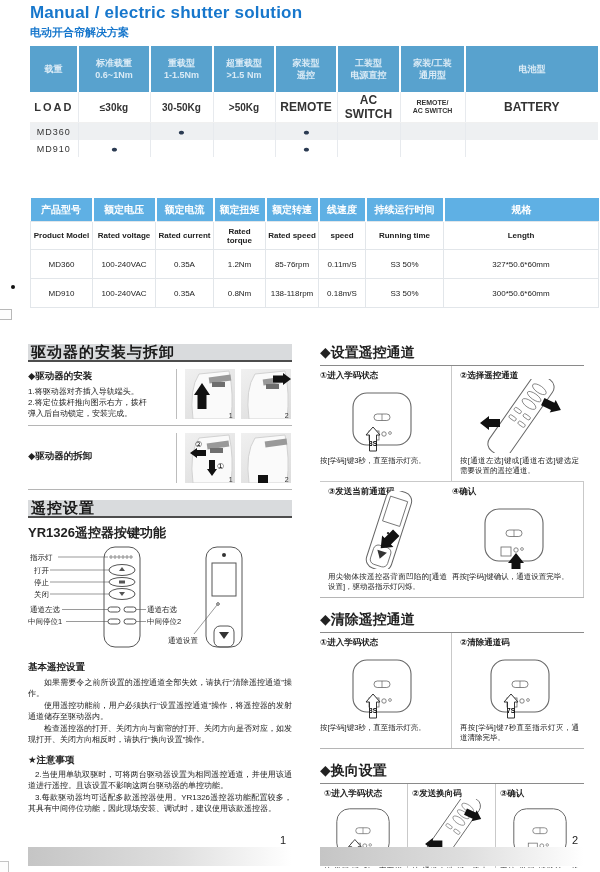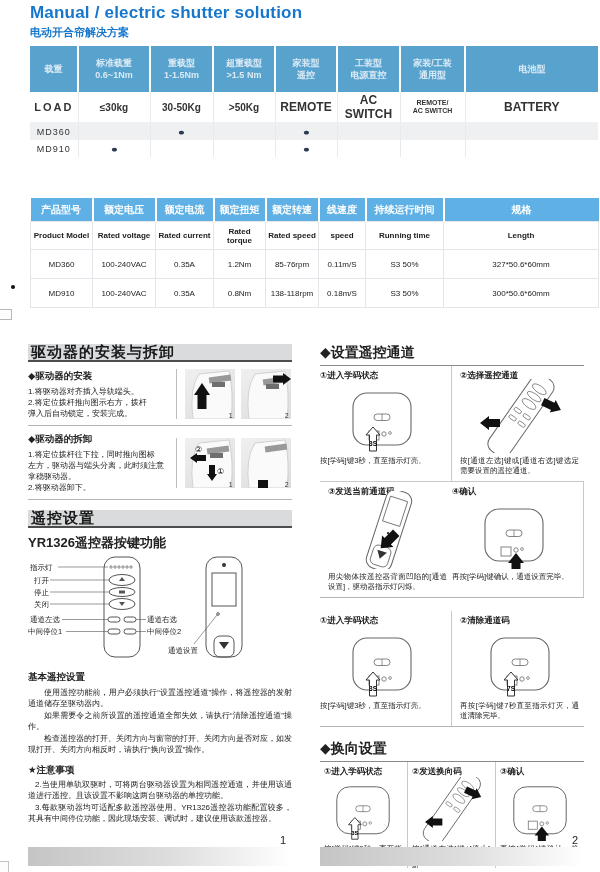--- a/index.html
+++ b/index.html
@@ -257,24 +257,20 @@
                   </g>
               </svg>
               <span class="figno">2</span>
             </div>
           </div>
         </div>
 
         <div class="split-block">
           <div class="txt">
             <h4>◆驱动器的拆卸</h4>
-            <div class="body">  1.将定位拨杆往下拉，同时推向图标
-左方，驱动器与端头分离，此时须注意
-拿稳驱动器。
-  2.将驱动器卸下。</div>
           </div>
           <div class="figs">
             <div class="photo">
               <svg viewBox="0 0 50 50" width="50" height="50">
                 <path d="M8 50 Q4 20 14 5 L44 2 Q49 24 46 50 Z" fill="#fafafa" stroke="#d2d2d2"></path>
                 <rect x="22" y="9" width="22" height="6" fill="#999" transform="rotate(-8 33 12)"></rect>
                 <rect x="25" y="15" width="13" height="5" fill="#6e6e6e"></rect>
                 <g transform="translate(14,20) rotate(-90)">
                     <polygon points="0,-9 5,-2 3,-2 3,7 -3,7 -3,-2 -5,-2" fill="#111"></polygon>
                   </g>
@@ -358,22 +354,22 @@
           <circle cx="190" cy="60" r="1.3" fill="none" stroke="#555"></circle>
           <line x1="189" y1="61" x2="166" y2="90" stroke="#555" stroke-width=".6"></line>
           <g>
               <rect x="186" y="82" width="20" height="21" rx="6" fill="none" stroke="#555"></rect>
               <path d="M191 88 L201 88 L196 95 Z" fill="#333"></path>
             </g>
           <text x="140" y="99">通道设置</text>
         </svg>
 
         <div class="basic-h">基本遥控设置</div>
+        <div class="para">如果需要令之前所设置的遥控通道全部失效，请执行“清除遥控通道”操作。</div>
         <div class="para">使用遥控功能前，用户必须执行“设置遥控通道”操作，将遥控器的发射通道储存至驱动器内。</div>
-        <div class="para">如果需要令之前所设置的遥控通道全部失效，请执行“清除遥控通道”操作。</div>
         <div class="para">检查遥控器的打开、关闭方向与窗帘的打开、关闭方向是否对应，如发现打开、关闭方向相反时，请执行“换向设置”操作。</div>
 
         <div class="notes-h">★注意事项</div>
         <div class="note">2.当使用单轨双驱时，可将两台驱动器设置为相同遥控通道，并使用该通道进行遥控。且该设置不影响这两台驱动器的单控功能。</div>
         <div class="note">3.每款驱动器均可适配多款遥控器使用。YR1326遥控器功能配置较多，其具有中间停位功能，因此现场安装、调试时，建议使用该款遥控器。</div>
       </div>
 
       <div class="page-footer">
         <div class="pnum">1</div>
         <div class="gradbar"></div>
@@ -462,20 +458,21 @@
                       <polygon points="0,-14 8,-4 4.5,-4 4.5,2 -4.5,2 -4.5,-4 -8,-4" fill="#111"></polygon>
                     </g>
                 </svg>
               </div>
               <div class="caption">再按[学码]键确认，通道设置完毕。</div>
             </div>
           </div>
         </div>
 
         <div class="step-sec" style="margin-top:13px">
+          <div class="sec-title">◆清除遥控通道</div>
           <div class="grid c2">
             <div class="cell">
               <div class="step-title">①进入学码状态</div>
               <div class="fig-box">
                 <svg viewBox="0 0 64 62" width="64" height="62">
                   <rect x="3" y="2" width="58" height="52" rx="14" fill="#fff" stroke="#666" stroke-width="1.1"></rect>
                   <rect x="24" y="23" width="16" height="6.5" rx="3.2" fill="none" stroke="#666" stroke-width=".8"></rect>
                     <line x1="32" y1="23" x2="32" y2="29.5" stroke="#666" stroke-width=".7"></line>
                   <rect x="19" y="40" width="10" height="9" fill="none" stroke="#666" stroke-width=".8"></rect>
                     <rect x="21.5" y="44.5" width="5" height="4" fill="none" stroke="#666" stroke-width=".5"></rect>

